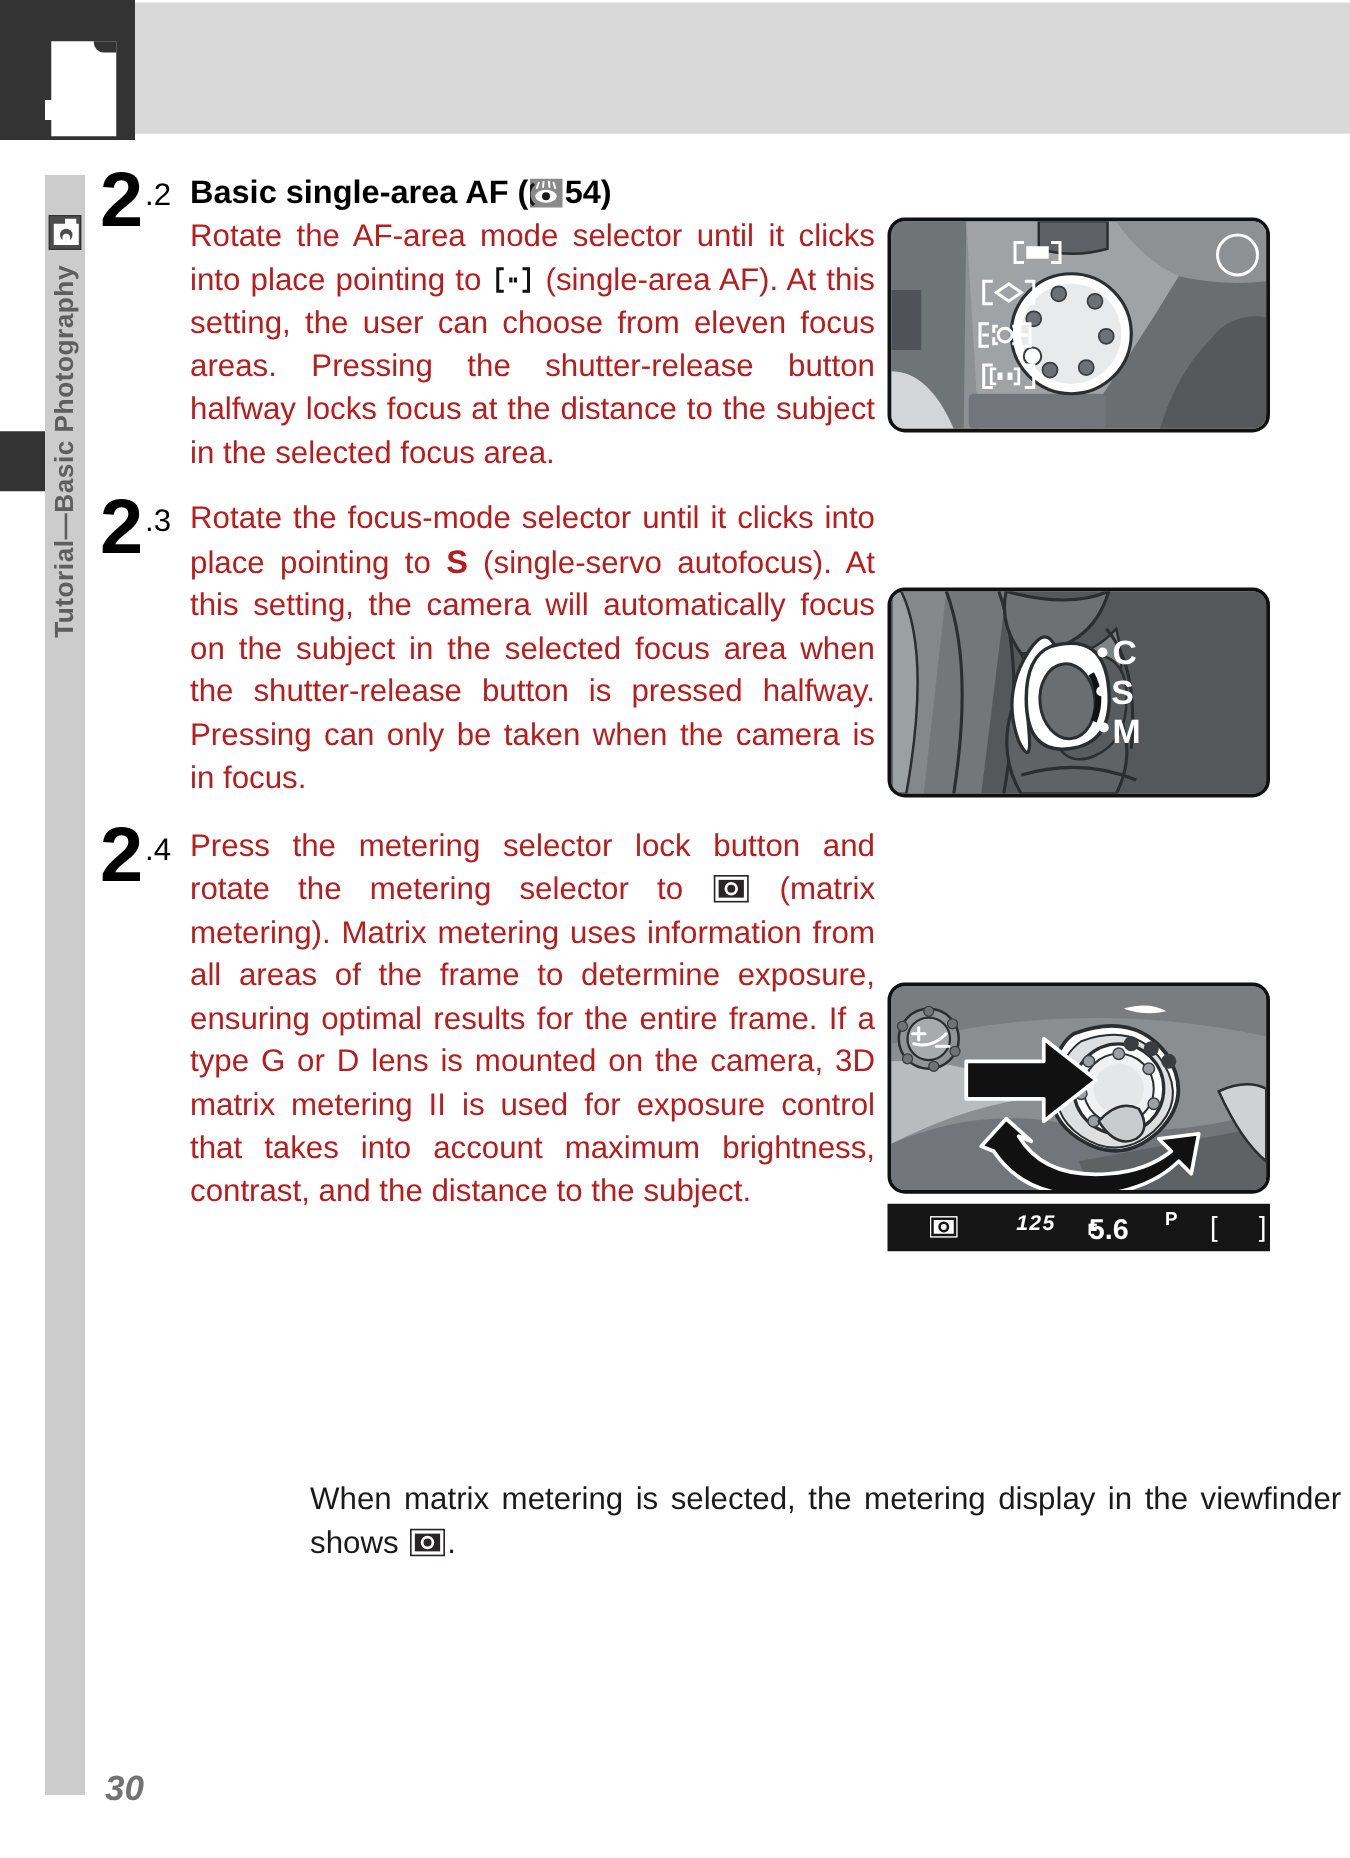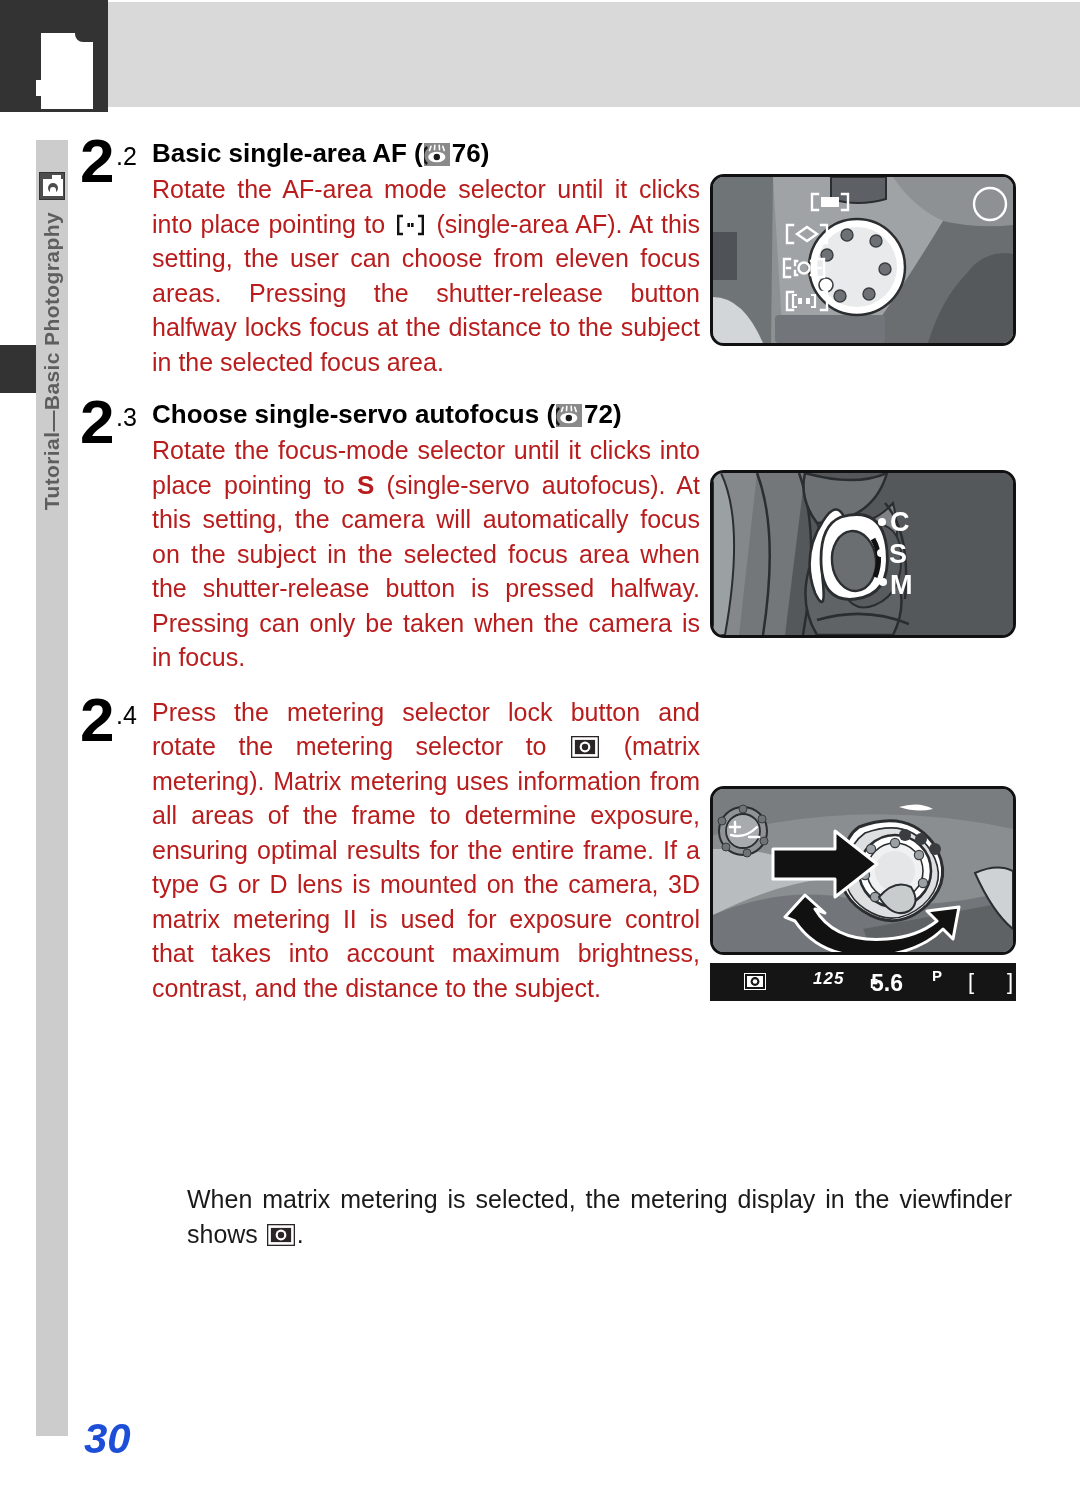--- a/index.html
+++ b/index.html
@@ -167,21 +167,21 @@
   .step-text {
     font-size: 25px;
     line-height: 34.5px;
     text-align: justify;
     color: #b91c1c;
     -webkit-hyphens: manual;
     hyphens: manual;
   }
   .closing-text {
     margin-top: 30px;
-    margin-left: 35px;
+    margin-left: 96px;
     width: 825px;
     font-size: 25px;
     line-height: 34.5px;
     text-align: justify;
     color: #1a1a1a;
   }
 
   
   .icon-eye {
     display: inline-block;
@@ -264,24 +264,24 @@
   }
   .lcd-frame-r {
     position: absolute; left: 297px; top: 6px;
     font-size: 22px;
   }
 
   
   .page-number {
     position: absolute;
     left: 84px; top: 1415px;
-    font-size: 42px;
+    font-size: 28px;
     font-style: italic;
     font-weight: bold;
-    color: #1d4ed8;
+    color: #737373;
   }
 </style>
 </head>
 <body>
 
 <div class="header-band">
   <div class="header-dark">
     <div class="header-glyph"></div>
   </div>
   <div class="header-gray"></div>
@@ -308,52 +308,39 @@
         <span>Basic single-area AF (</span><span class="icon-eye"><svg width="26" height="23" viewBox="0 0 26 23">
               <g stroke="#fff" stroke-width="1.6" stroke-linecap="round">
                 <path d="M5.5 7.5 L7 3.2"></path>
                 <path d="M10.5 6.6 L10.8 2.4"></path>
                 <path d="M15.5 6.6 L15.2 2.4"></path>
                 <path d="M20.2 7.5 L18.8 3.2"></path>
               </g>
               <ellipse cx="12.8" cy="14" rx="8.6" ry="5.2" fill="#fff"></ellipse>
               <ellipse cx="12.8" cy="14" rx="3.2" ry="3.2" fill="#1a1a1a"></ellipse>
               <path d="M3.2 4 A11 11 0 0 0 3.2 21" stroke="#1a1a1a" stroke-width="2.6" fill="none"></path>
-            </svg></span><span>76</span><span>)</span>
+            </svg></span><span>54</span><span>)</span>
       </div>
       <div class="step-text">
         <span>Rotate the AF-area mode selector until it clicks into place pointing to </span><span class="icon-bracket"><svg width="31" height="22" viewBox="0 0 31 22">
               <g fill="none" stroke="#111" stroke-width="2.4">
                 <path d="M8 2 H3.2 V20 H8"></path>
                 <path d="M23 2 H27.8 V20 H23"></path>
               </g>
               <rect x="12.4" y="9" width="2.6" height="4" fill="#111"></rect>
               <rect x="16" y="9" width="2.6" height="4" fill="#111"></rect>
             </svg></span><span> (single-area AF).  At this setting, the user can choose from eleven focus areas.  Pressing the shutter-release button halfway locks focus at the distance to the subject in the selected focus area.</span>
       </div>
     </div>
   </div>
 
   <div class="step" style="margin-top:18px;">
     <div class="step-number">2</div>
     <div class="step-sub">.3</div>
     <div class="step-body">
-      <div class="step-title">
-        <span>Choose single-servo autofocus (</span><span class="icon-eye"><svg width="26" height="23" viewBox="0 0 26 23">
-              <g stroke="#fff" stroke-width="1.6" stroke-linecap="round">
-                <path d="M5.5 7.5 L7 3.2"></path>
-                <path d="M10.5 6.6 L10.8 2.4"></path>
-                <path d="M15.5 6.6 L15.2 2.4"></path>
-                <path d="M20.2 7.5 L18.8 3.2"></path>
-              </g>
-              <ellipse cx="12.8" cy="14" rx="8.6" ry="5.2" fill="#fff"></ellipse>
-              <ellipse cx="12.8" cy="14" rx="3.2" ry="3.2" fill="#1a1a1a"></ellipse>
-              <path d="M3.2 4 A11 11 0 0 0 3.2 21" stroke="#1a1a1a" stroke-width="2.6" fill="none"></path>
-            </svg></span><span>72</span><span>)</span>
-      </div>
       <div class="step-text">
         <span>Rotate the focus-mode selector until it clicks into place pointing to </span><span class="letter-s">S</span><span> (single-servo autofocus).  At this setting, the camera will automatically focus on the subject in the selected focus area when the shutter-release button is pressed halfway.  Pressing can only be taken when the camera is in focus.</span>
       </div>
     </div>
   </div>
 
   <div class="step" style="margin-top:20px;">
     <div class="step-number">2</div>
     <div class="step-sub">.4</div>
     <div class="step-body">

